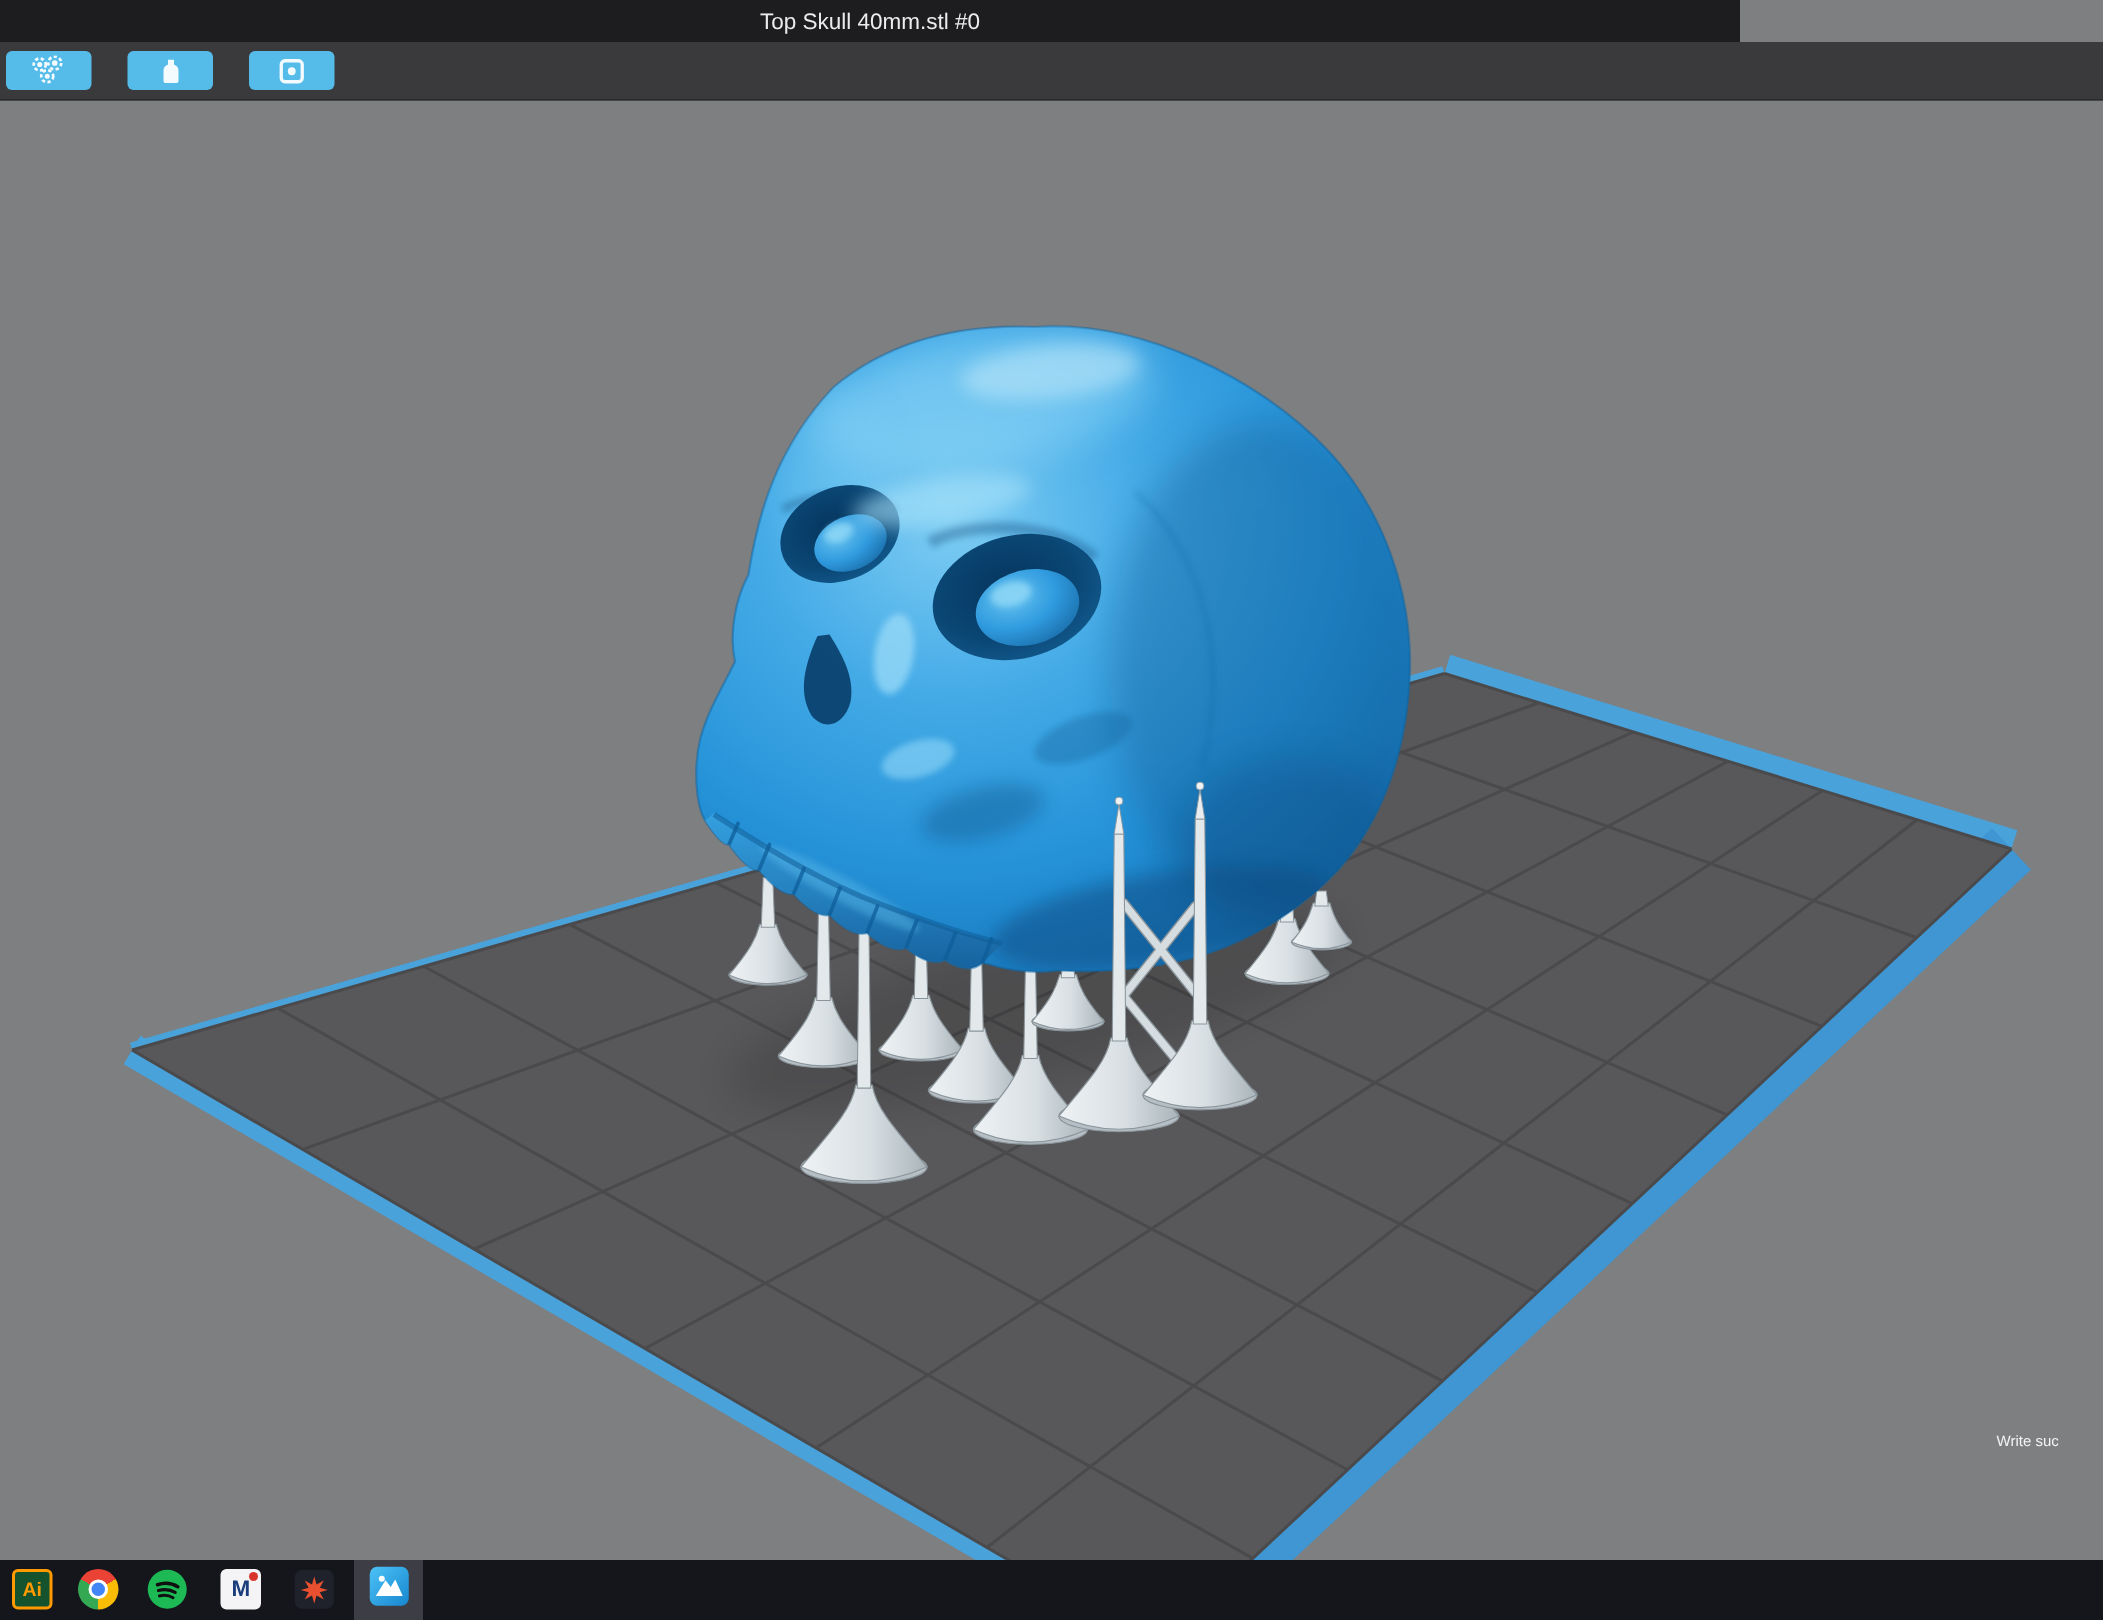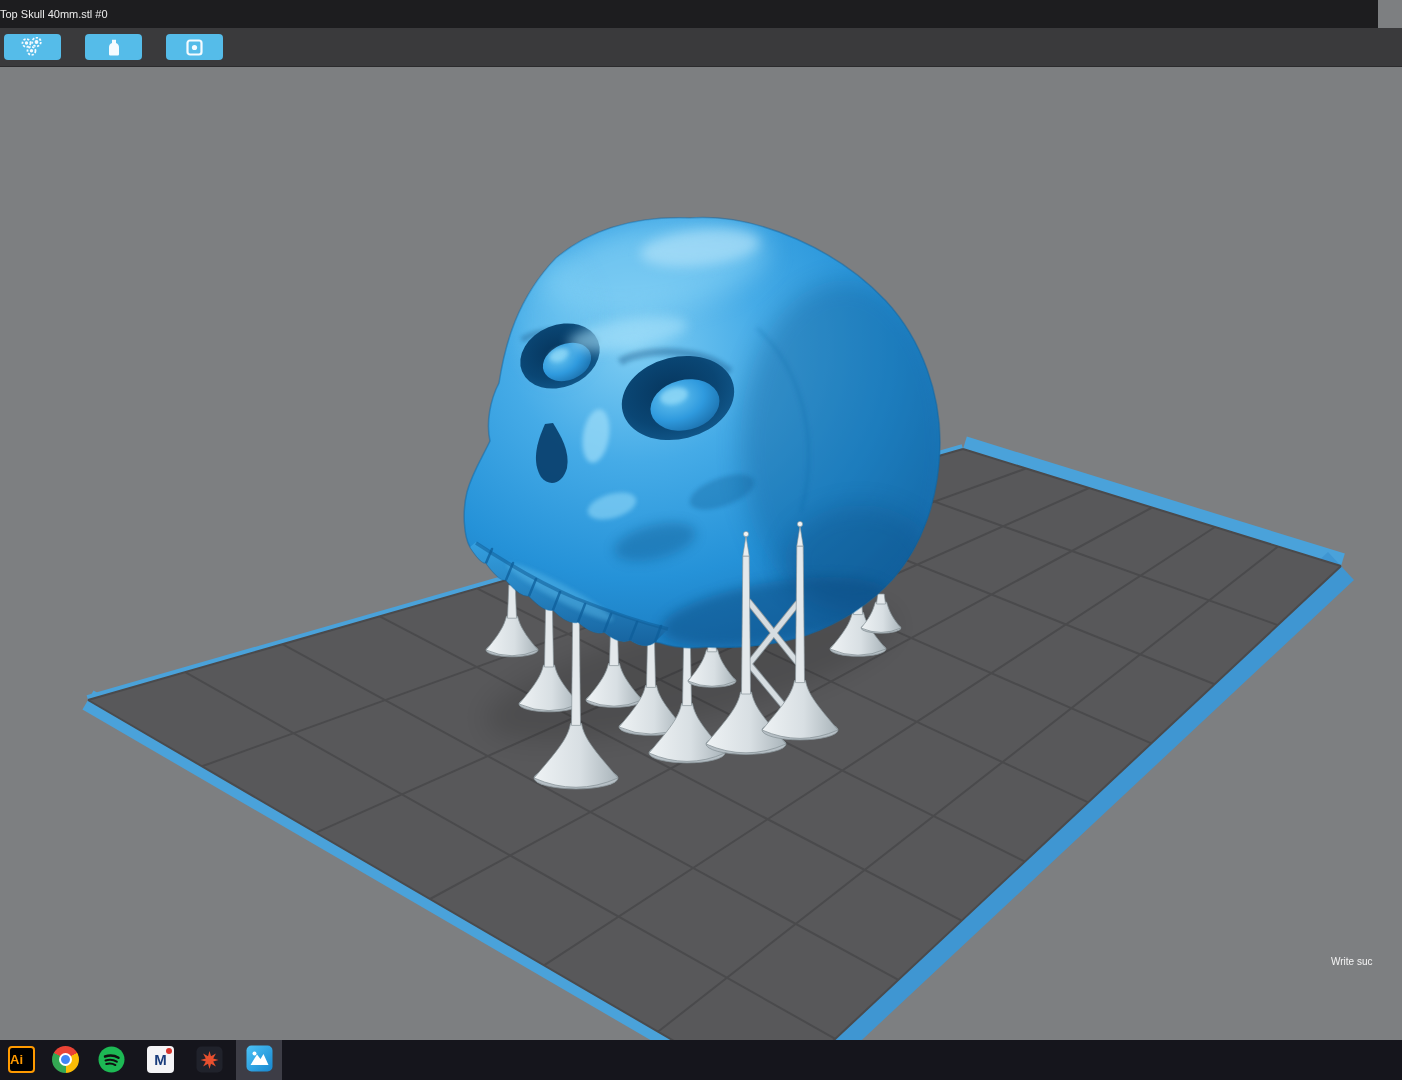--- a/index.html
+++ b/index.html
@@ -2,23 +2,23 @@
 <html><head>
 <meta charset="utf-8">
 <style>
   html,body{margin:0;padding:0;}
   body{
     width:1402px;height:1080px;overflow:hidden;position:relative;
     background:#7d7f81;font-family:"Liberation Sans",sans-serif;
     -webkit-font-smoothing:antialiased;
   }
   .titlebar{
-    position:absolute;top:0;left:0;width:1378px;height:28px;
-    background:#1d1d1f;color:#ececec;display:flex;align-items:center;justify-content:flex-start;
-    font-size:11px;z-index:30;
+    position:absolute;top:0;left:0;width:1160px;height:28px;
+    background:#1d1d1f;color:#ececec;display:flex;align-items:center;justify-content:center;
+    font-size:15px;z-index:30;
   }
   .toolbar{
     position:absolute;top:28px;left:0;width:1402px;height:39px;box-sizing:border-box;
     background:#3a3a3c;border-bottom:1px solid #2b2b2d;
     display:flex;align-items:center;gap:24px;padding-left:4px;z-index:30;
   }
   .tbtn{
     width:57px;height:26px;border:none;border-radius:4px;background:#55bce9;
     display:flex;align-items:center;justify-content:center;cursor:pointer;padding:0;
   }
@@ -30,23 +30,23 @@
   .viewport svg.scene{position:absolute;top:0;left:0;}
   .status{
     position:absolute;top:889px;left:1331px;color:#f4f4f4;font-size:10px;white-space:nowrap;
   }
   .taskbar{
     position:absolute;bottom:0;left:0;width:1402px;height:40px;background:#15151c;z-index:30;
   }
   .tb-icon{position:absolute;top:6px;width:27px;height:27px;cursor:pointer;}
   .tb-icon svg{display:block;}
   .ai{
-    box-sizing:border-box;background:#000000;border:2px solid #ff9a00;border-radius:4px;
+    box-sizing:border-box;background:#14532d;border:2px solid #ff9a00;border-radius:4px;
     color:#ff9a00;font-weight:bold;font-size:13px;
-    display:flex;align-items:center;justify-content:flex-start;
+    display:flex;align-items:center;justify-content:center;
   }
   .chrome{
     border-radius:50%;
     background:conic-gradient(from -60deg,#ea4335 0 120deg,#fbbc05 0 240deg,#34a853 0 360deg);
   }
   .chrome::after{
     content:"";position:absolute;left:7px;top:7px;width:13px;height:13px;box-sizing:border-box;
     background:#4285f4;border:2.5px solid #fff;border-radius:50%;
   }
   .mapp{

